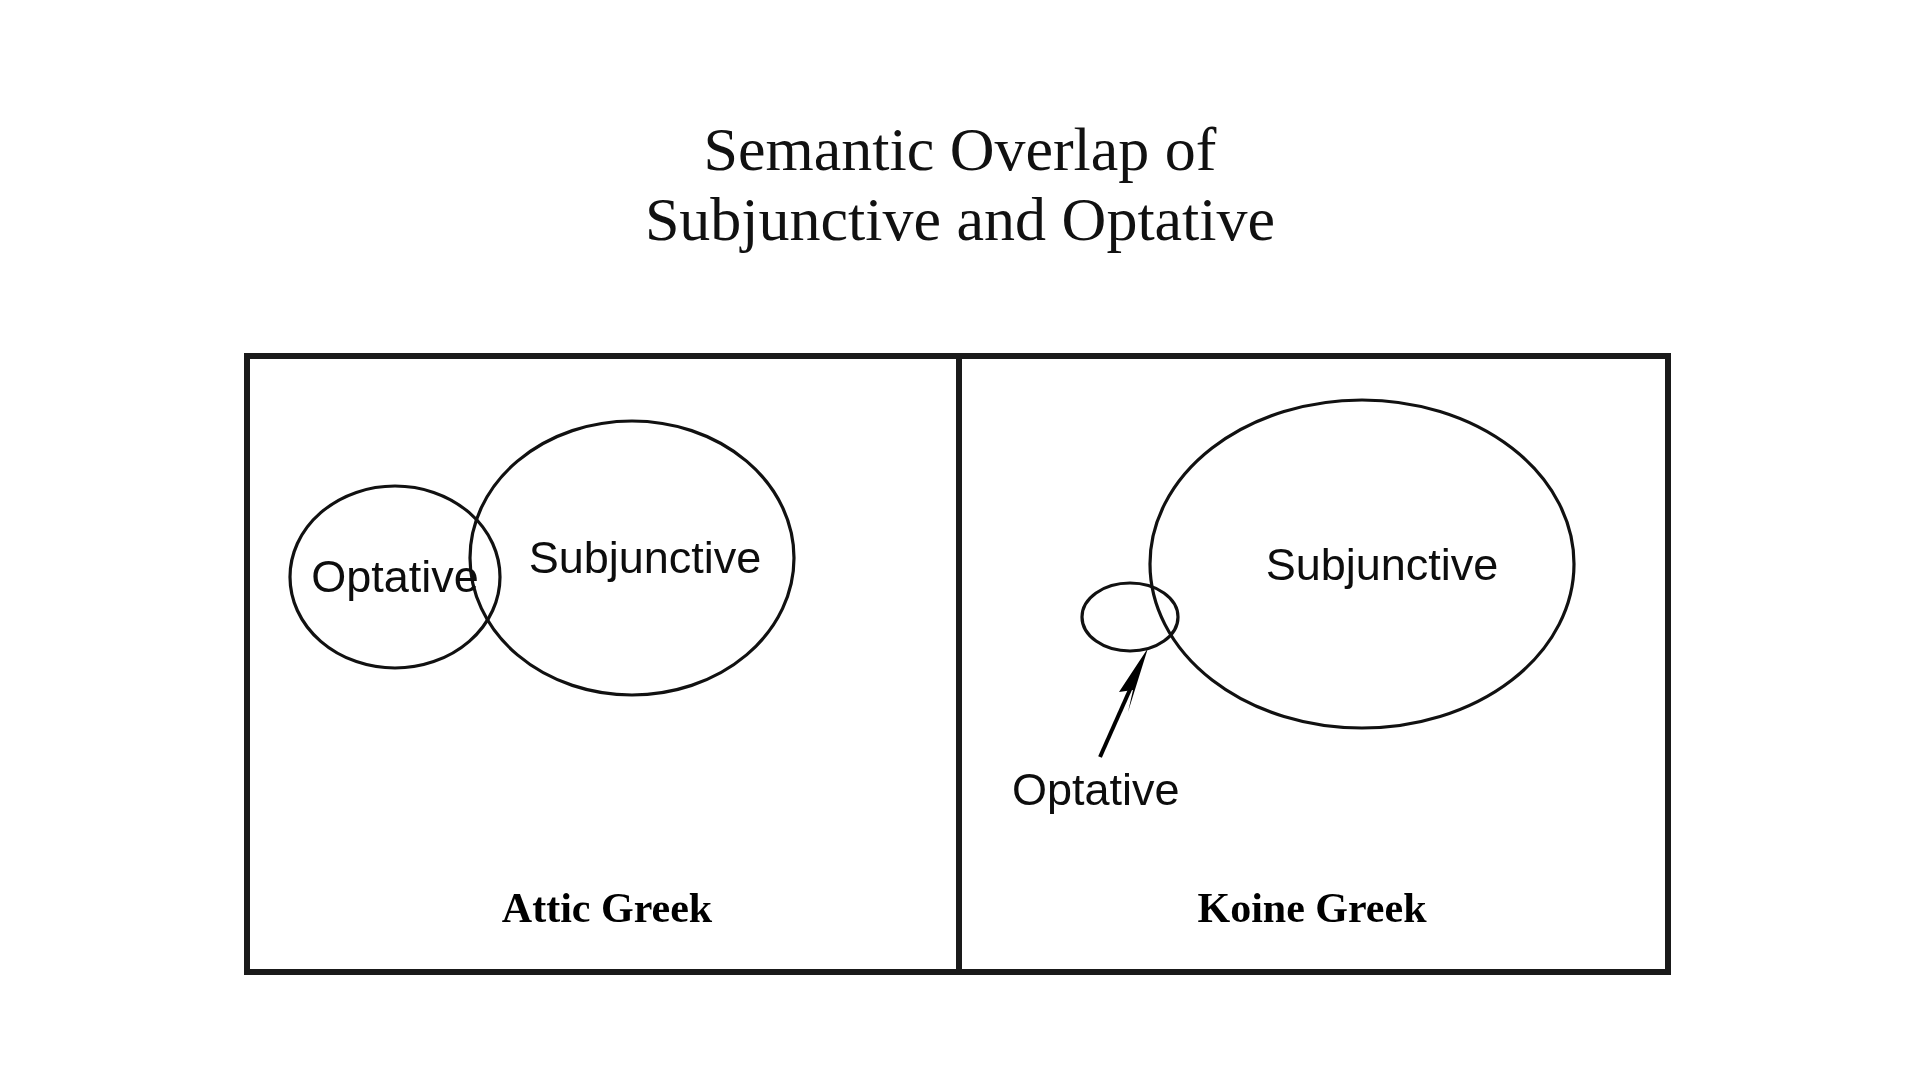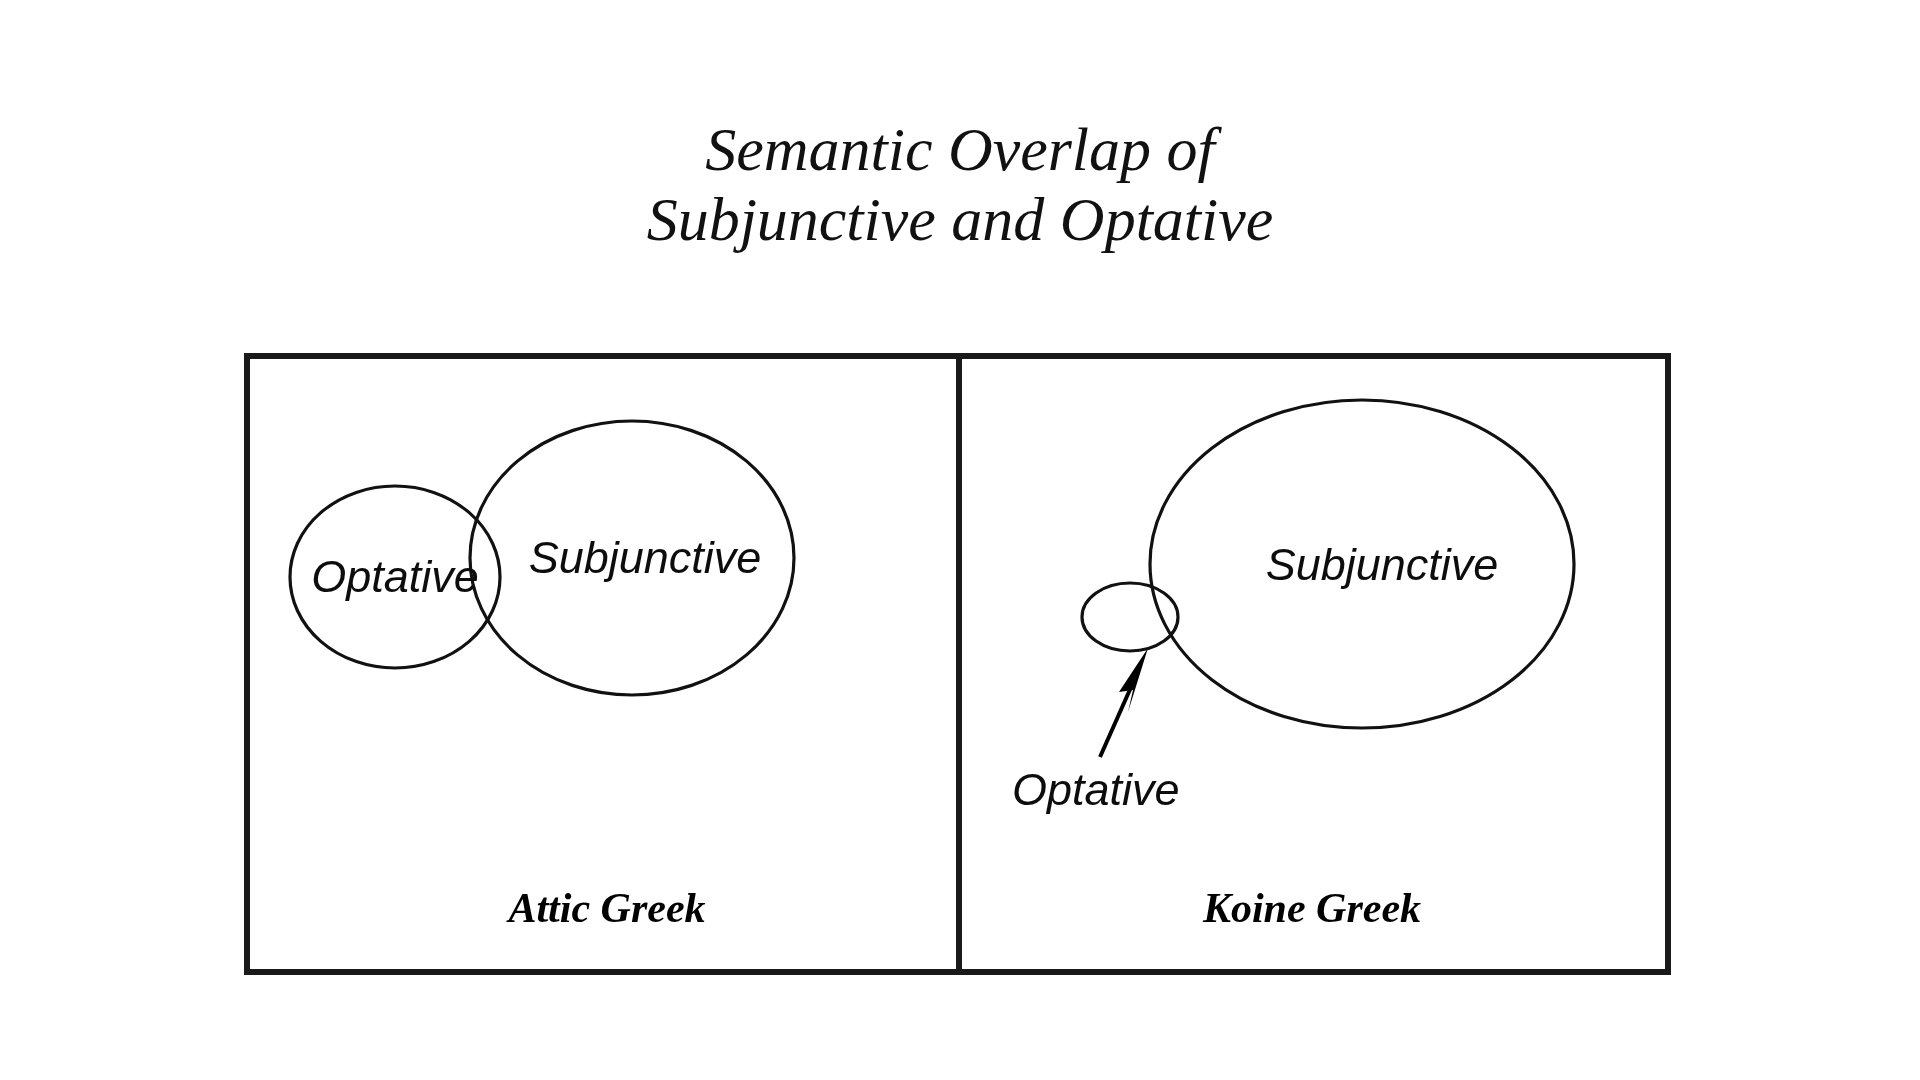--- a/index.html
+++ b/index.html
@@ -13,21 +13,20 @@
     height: 1080px;
     overflow: hidden;
     font-family: "Liberation Serif", "DejaVu Serif", serif;
     color: #000000;
   }
   #page {
     position: relative;
     width: 1920px;
     height: 816px;
     background: #ffffff;
-    font-style: italic;
   }
   #figure-svg {
     position: absolute;
     left: 0;
     top: 0;
     width: 1920px;
     height: 1080px;
     display: block;
   }
   .title-line {

